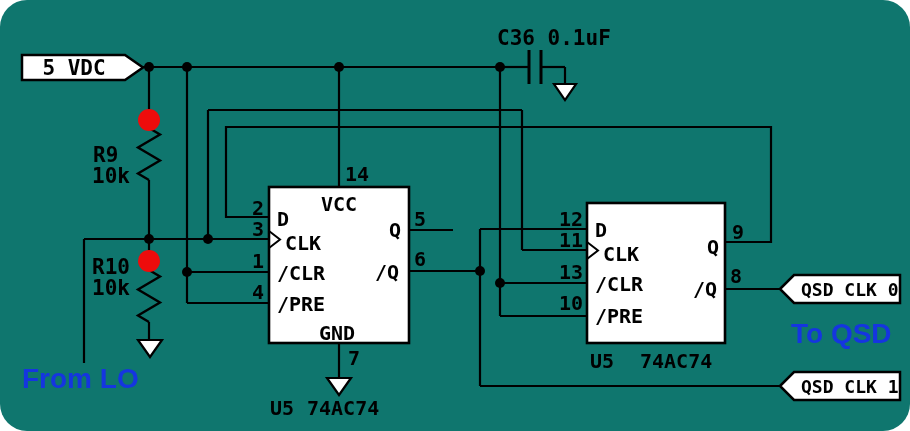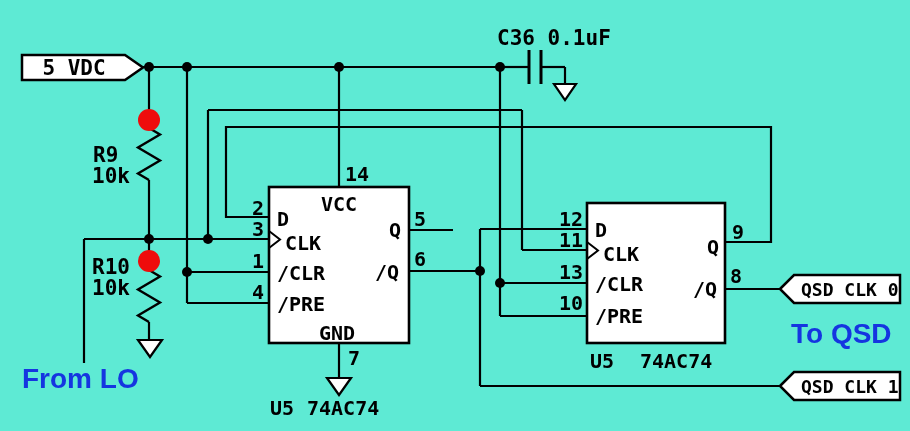--- a/index.html
+++ b/index.html
@@ -1,17 +1,17 @@
 <!DOCTYPE html>
 <html><head>
 <meta charset="utf-8">
 <style>
   html,body{margin:0;padding:0;background:#ffffff;}
-  .canvas{position:relative;width:910px;height:431px;background:#5eead4;overflow:hidden;
-          font-family:"DejaVu Sans Mono", monospace;}
+  .canvas{position:relative;width:910px;height:431px;background:#0f766e;overflow:hidden;
+          font-family:"DejaVu Sans Mono", monospace;border-radius:27px;}
   svg text{font-family:"DejaVu Sans Mono", monospace;font-weight:bold;fill:#000000;}
   svg text.blue-note{font-family:"Liberation Sans", sans-serif;font-weight:bold;fill:#1535e0;}
 </style>
 </head>
 <body>
 
 <div class="canvas">
 <svg width="910" height="431" viewBox="0 0 910 431">
 
   <g stroke="#000000" stroke-width="2.2" fill="none">

